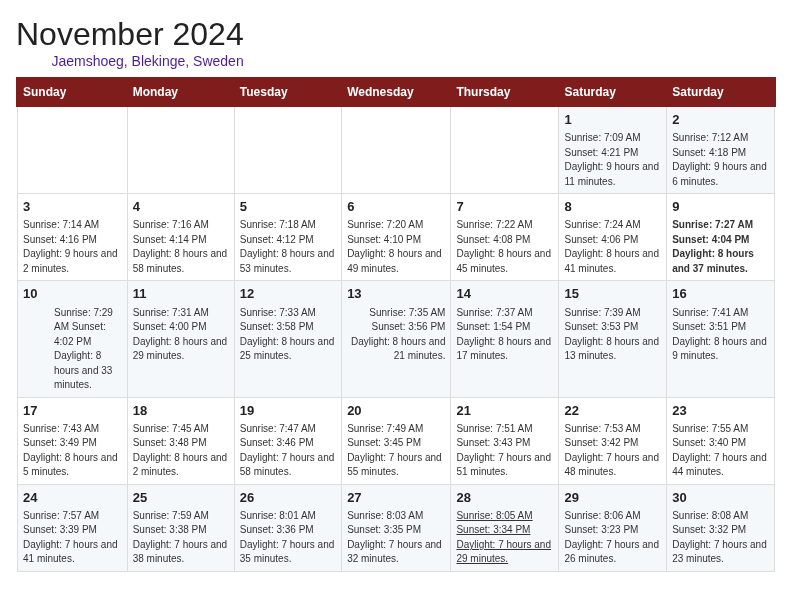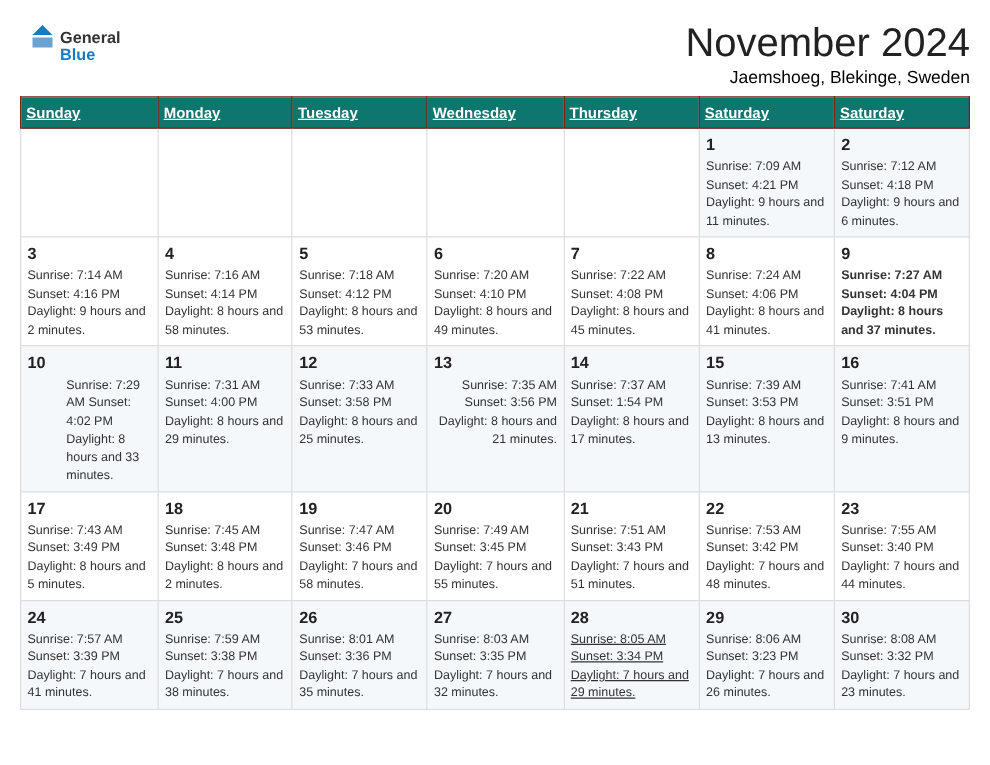--- a/index.html
+++ b/index.html
@@ -24,36 +24,35 @@
     .title-section {
       text-align: right;
     }
     .cal-title {
       font-size: 32px;
       font-weight: 300;
       color: #222;
     }
     .cal-subtitle {
       font-size: 14px;
-      color: #000000;
+      color: #4c1d95;
     }
     .calendar {
       width: 100%;
       border-collapse: collapse;
       font-size: 10.5px;
     }
     .calendar th {
-      background: #0f766e;
+      background: #7f1d1d;
       color: #fff;
       padding: 5px 4px;
       text-align: left;
       font-size: 12px;
       font-weight: bold;
-      border: 1px solid #7f1d1d;
-      text-decoration: underline;
+      border: 3px solid #7f1d1d;
     }
     .calendar td {
       vertical-align: top;
       border: 1px solid #ddd;
       padding: 4px 5px;
       width: 113px;
       min-height: 80px;
       background: #fff;
       font-size: 10px;
       color: #333;
@@ -73,28 +72,20 @@
       margin-bottom: 2px;
     }
     .empty-cell {
       background: #fff !important;
     }
   </style>
 </head>
 <body>
 
 <div class="header-section">
-  <div class="logo">
-  <svg width="90" height="42" viewBox="0 0 90 42">
-    <text x="32" y="18" font-size="13" font-weight="bold" fill="#333" font-family="Arial">General</text>
-    <text x="32" y="32" font-size="13" font-weight="bold" fill="#1a7abf" font-family="Arial">Blue</text>
-    <polygon points="18,4 26,12 10,12" fill="#1a7abf"></polygon>
-    <polygon points="10,14 26,14 26,22 10,22" fill="#2e7abf" opacity="0.7"></polygon>
-  </svg>
-</div>
   <div class="title-section">
     <div class="cal-title">November 2024</div>
     <div class="cal-subtitle">Jaemshoeg, Blekinge, Sweden</div>
   </div>
 </div>
 
 <table class="calendar">
   <thead>
     <tr>
       <th>Sunday</th>

